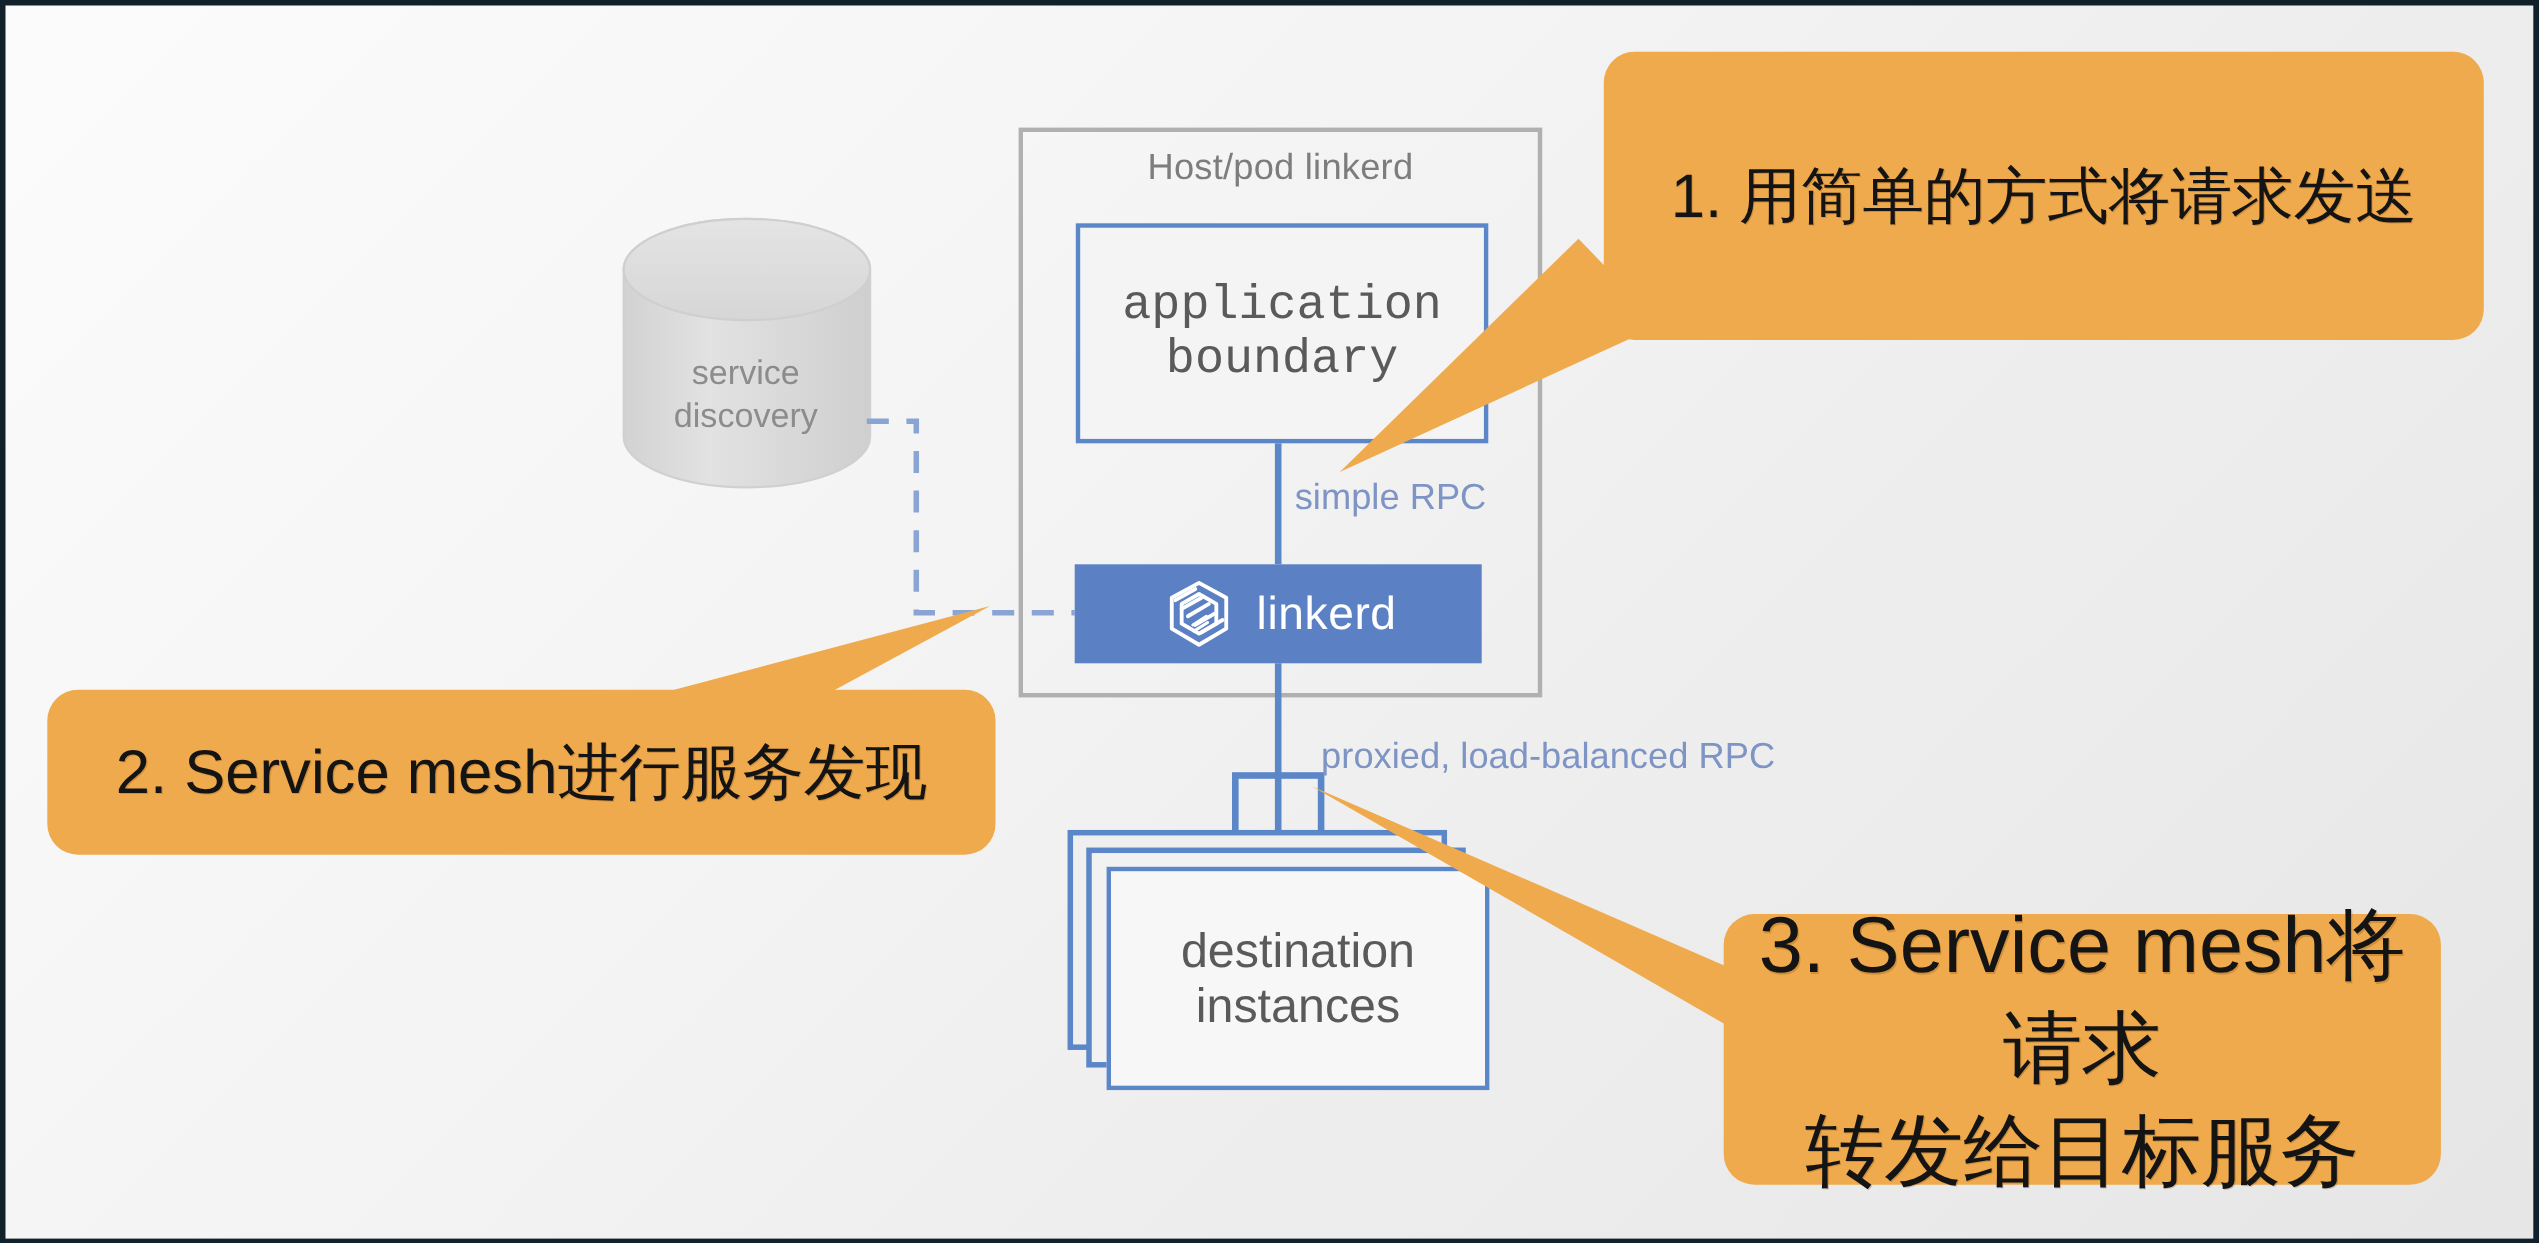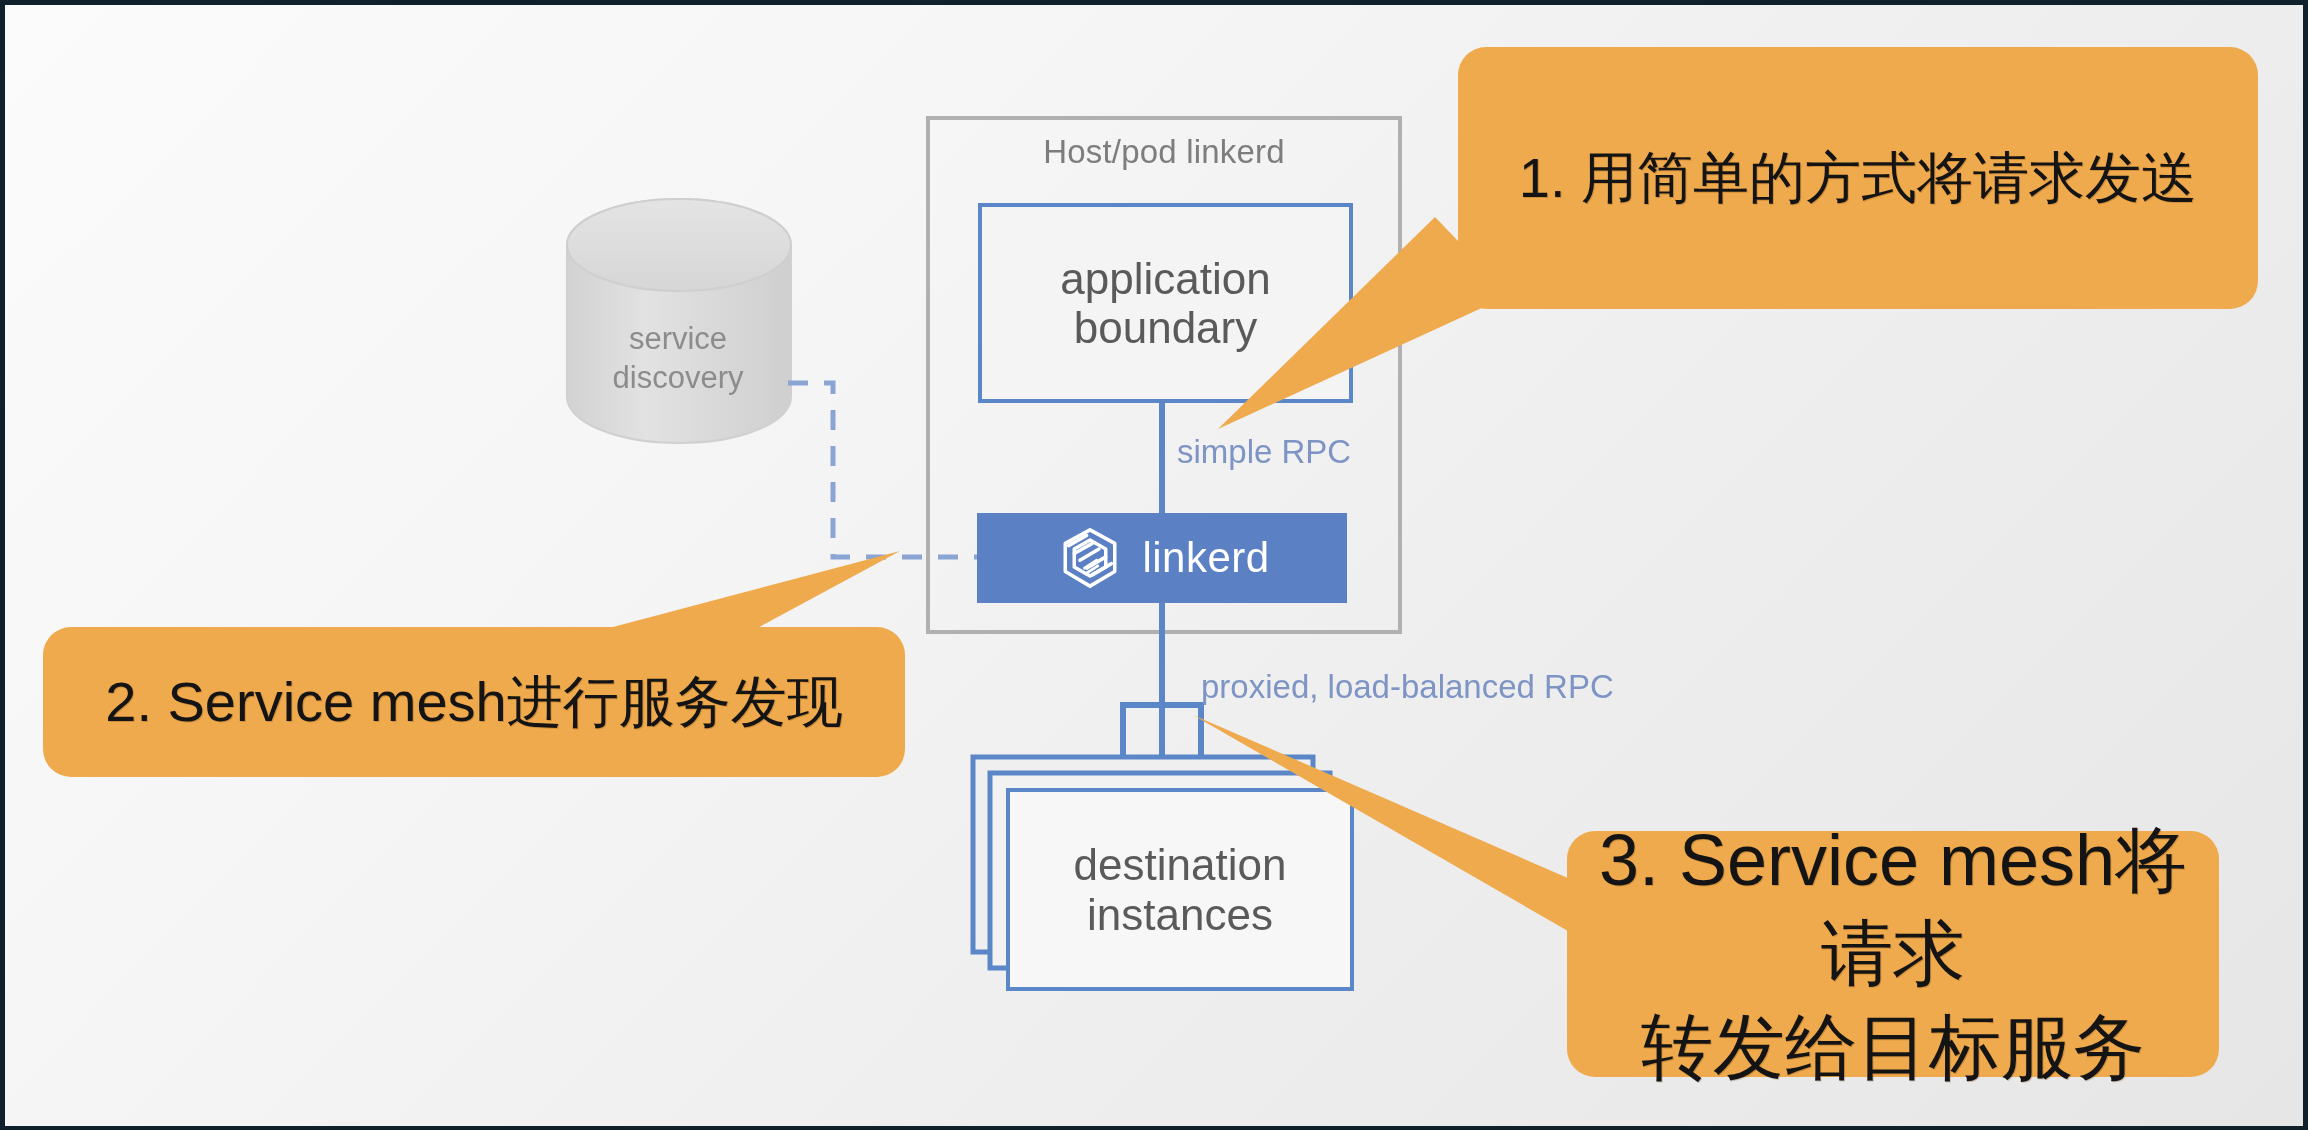--- a/index.html
+++ b/index.html
@@ -19,21 +19,21 @@
   .host-label{
     position:absolute;left:923px;top:128px;width:472px;text-align:center;
     font-size:33px;color:#7d7d7d;letter-spacing:.2px;
   }
   .app-box{
     position:absolute;left:973px;top:198px;width:367px;height:192px;
     border:4px solid #5b87c8;background:#f4f4f4;
     display:flex;align-items:center;justify-content:center;
   }
   .app-text{
-    font-size:44px;line-height:1.12;color:#5a5a5a;text-align:center;
+    font-size:44px;line-height:1.12;color:#5a5a5a;text-align:center;font-family:Liberation Mono, monospace;
   }
   .linkerd-box{
     position:absolute;left:972px;top:508px;width:370px;height:90px;
     background:#5b81c4;display:flex;align-items:center;justify-content:center;gap:16px;
   }
   .linkerd-text{font-size:42px;color:#ffffff;letter-spacing:.5px;}
   .simple-rpc{
     position:absolute;left:1172px;top:428px;font-size:33px;color:#7d94c4;
   }
   .proxied-rpc{

